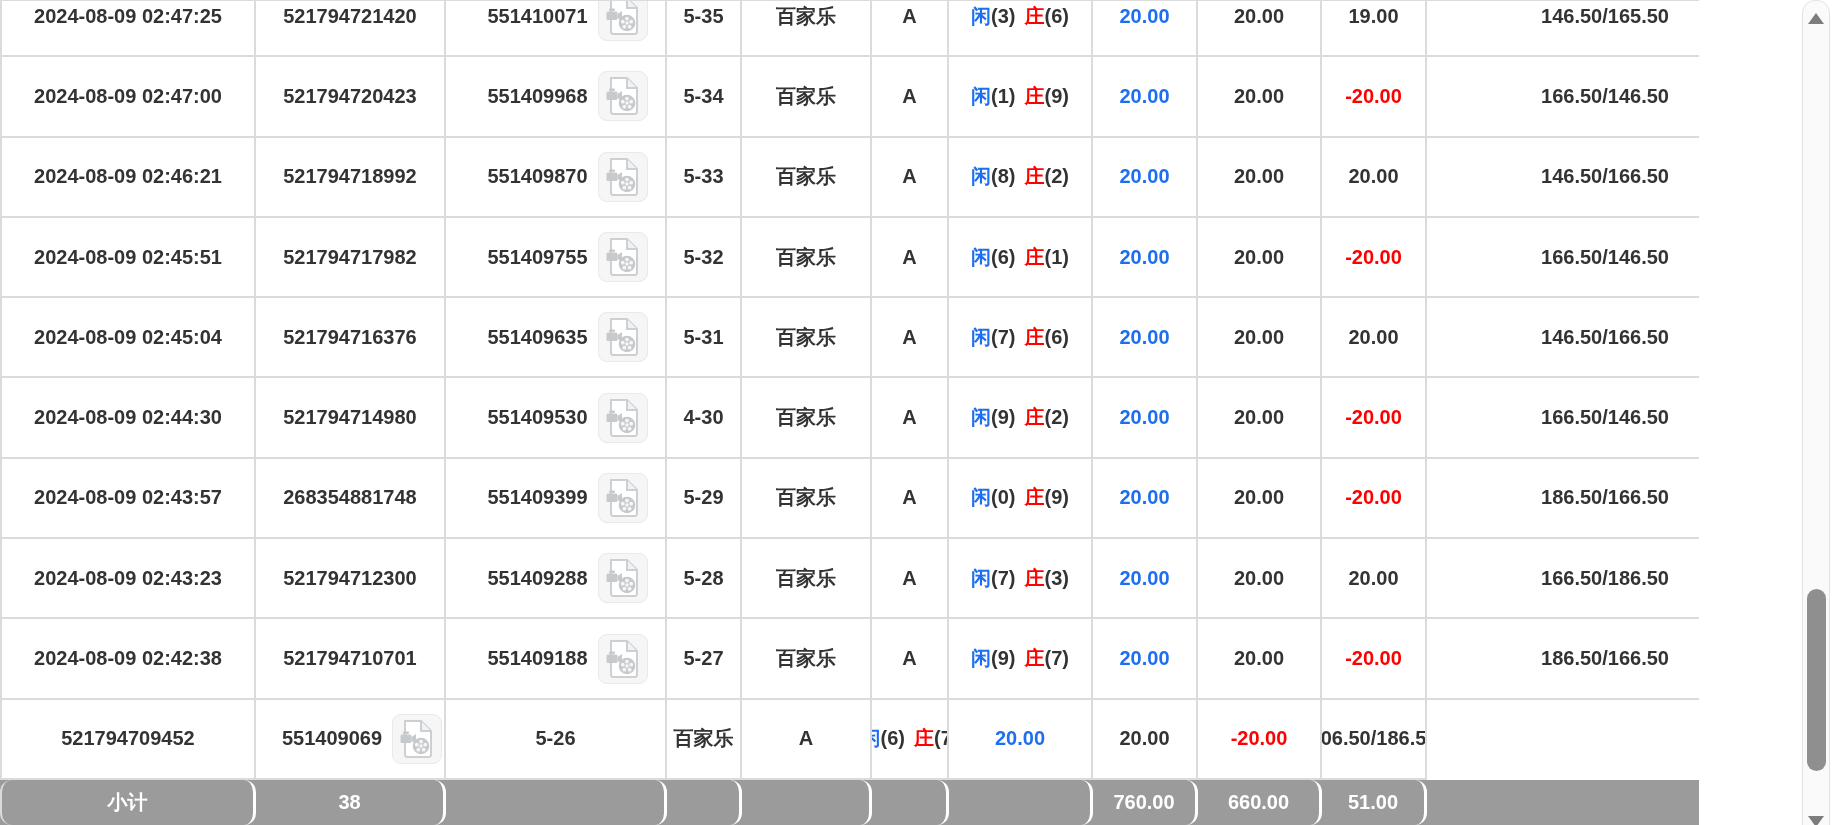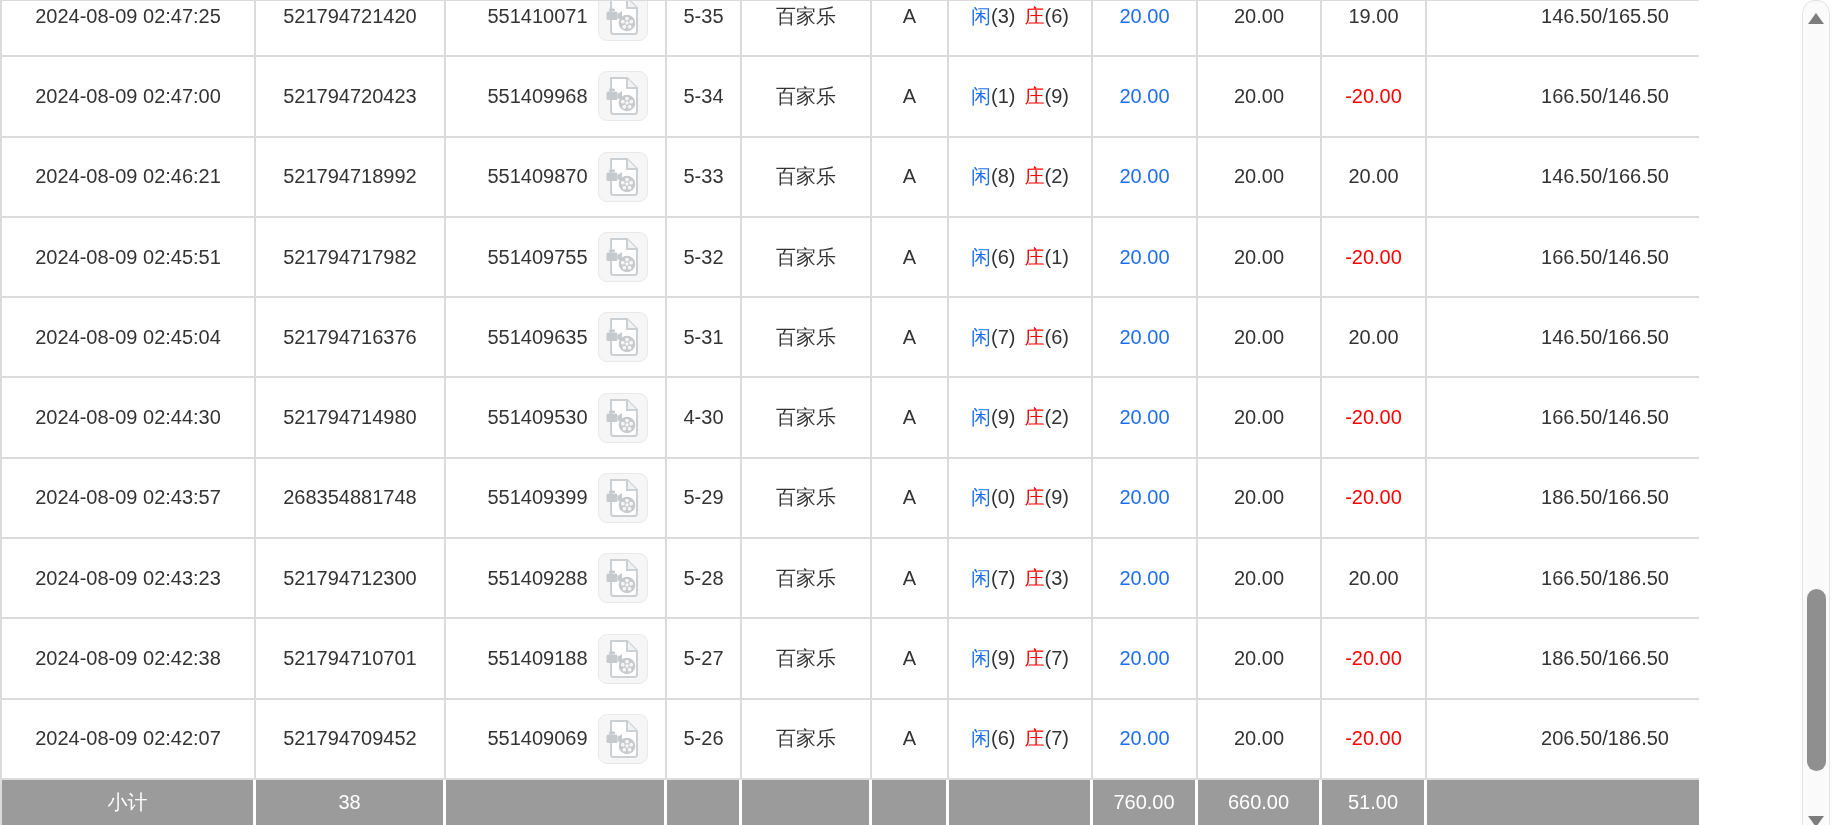--- a/index.html
+++ b/index.html
@@ -3,21 +3,21 @@
 <meta charset="utf-8">
 <style>
   * { box-sizing: border-box; }
   html,body { margin:0; padding:0; }
   body {
     width:1835px; height:825px; overflow:hidden; position:relative;
     background:#ffffff; color:#333333;
     font-family:"Liberation Sans","DejaVu Sans",sans-serif;
   }
 
-  .table-area { position:absolute; left:0; top:0; width:1699px; height:825px; overflow:hidden; }
+  .table-area { position:absolute; left:0; top:0; width:1699px; height:825px; overflow:hidden;font-weight:bold; }
   .top-border { position:absolute; left:0; top:0; width:1785px; height:1px; background:#dbdbdb; z-index:6; }
 
   .rows-wrap { position:absolute; left:0; top:-23px; width:1785px; }
 
   .row {
     display:grid;
     grid-template-columns:256px 190px 221px 75px 130px 77px 144px 105px 124px 105px 358px;
     height:80.3px;
   }
   .cell {
@@ -43,21 +43,21 @@
   .c-win.neg { color:var(--loss-red,#ff0000);text-align:right; }
 
   .subtotal {
     display:grid;
     grid-template-columns:256px 190px 221px 75px 130px 77px 144px 105px 124px 105px 358px;
     height:45px;
     background:var(--subtotal-bg,#9b9b9b);
   }
   .subtotal .cell {
     border-bottom:none; border-right:3px solid #ffffff; border-left:none;
-    color:#ffffff; background:transparent;
+    color:#ffffff; background:transparent;border-radius:12px;
   }
   .subtotal .cell:last-child { border-right:none; }
 
   
   .scrollbar {
     position:absolute; left:1802px; top:0; width:28px; height:840px;
     background:#fafafa; border:1px solid #e3e3e3; border-radius:13px;
   }
   .sb-up, .sb-down { position:absolute; left:50%; transform:translateX(-50%); width:0; height:0;
     border-left:8px solid transparent; border-right:8px solid transparent; }
@@ -402,21 +402,20 @@
       <span class="b-lbl">庄</span>
           <span>(7)</span>
     </div>
     <div class="cell c-bet">20.00</div>
     <div class="cell">20.00</div>
     <div class="cell c-win neg">-20.00</div>
     <div class="cell">186.50/166.50</div>
   </div>
 
   <div class="row">
-    <div class="cell c-time">2024-08-09 02:42:07</div>
     <div class="cell">521794709452</div>
     <div class="cell c-round">
       <span>551409069</span>
       <button class="video-btn">
         <svg width="34" height="38" viewBox="0 0 34 38">
           <path d="M5 1 L21 1 L31 11 L31 34.5 Q31 37 28.5 37 L7.5 37 Q5 37 5 34.5 Z" fill="#ffffff" stroke="#ccd0d2" stroke-width="2"></path>
           <path d="M21 1 L21 11 L31 11" fill="#f1f2f3" stroke="#ccd0d2" stroke-width="2"></path>
           <rect x="0.5" y="14.5" width="11" height="8.5" rx="1.5" fill="#c6cacc"></rect>
           <rect x="3" y="11.5" width="6" height="2.5" rx="1" fill="#c6cacc"></rect>
           <path d="M11.5 17 L16 14 L16 24 L11.5 21 Z" fill="#c6cacc"></path>

